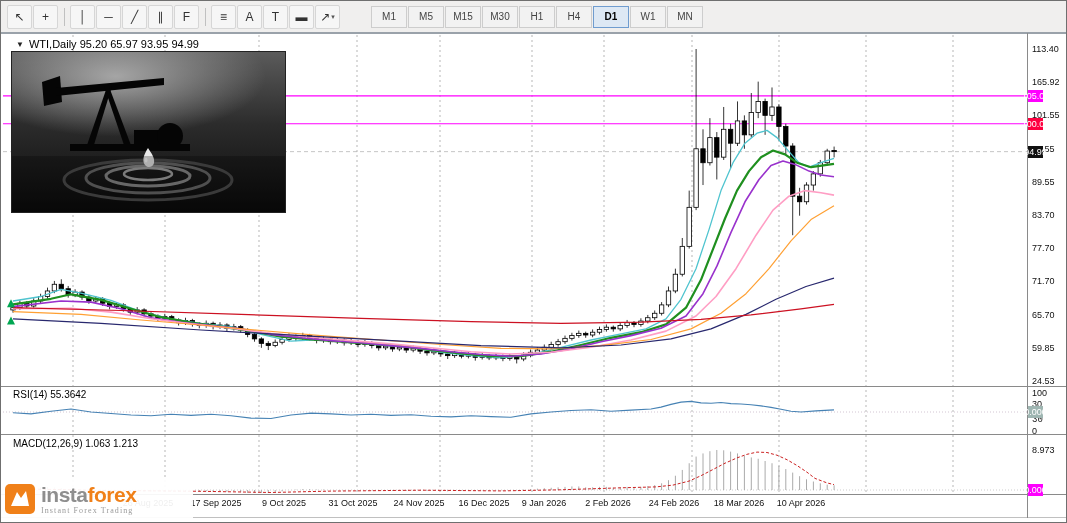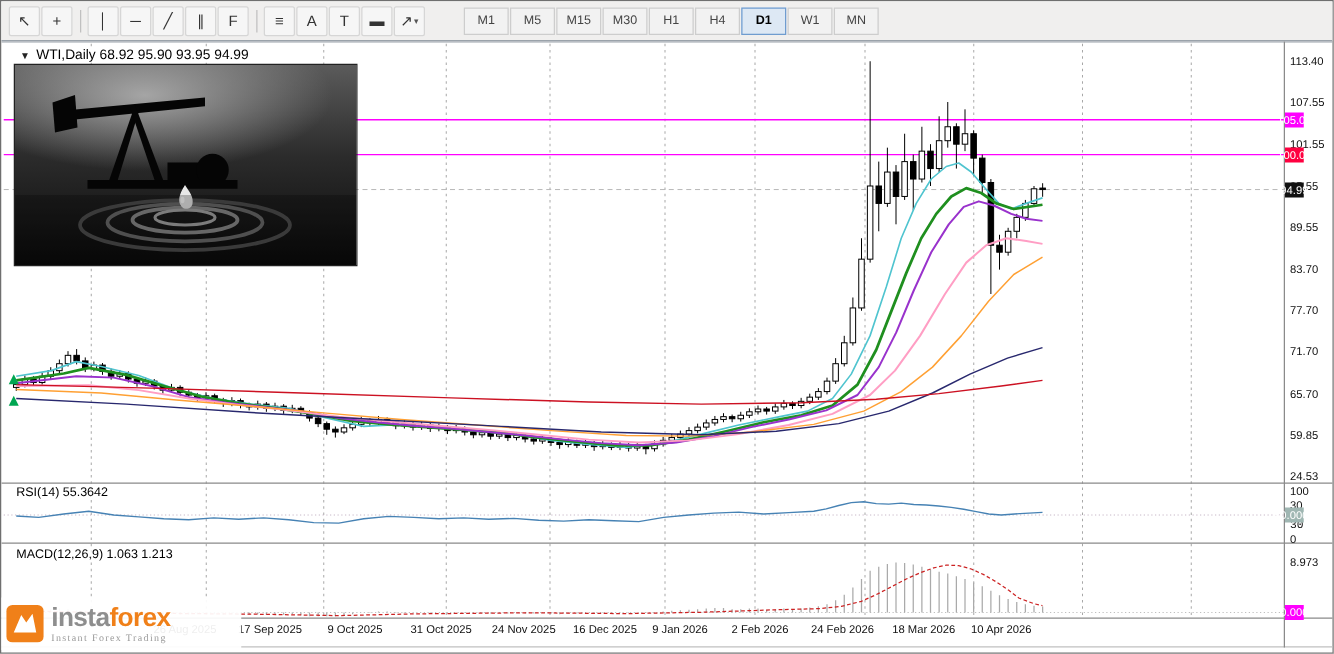--- a/index.html
+++ b/index.html
@@ -492,21 +492,21 @@
       <line x1="805.5" y1="489" x2="805.5" y2="478.296" stroke="#aaaaaa" stroke-width="1"></line>
       <line x1="812.4000000000001" y1="489" x2="812.4000000000001" y2="480.526" stroke="#aaaaaa" stroke-width="1"></line>
       <line x1="819.3000000000001" y1="489" x2="819.3000000000001" y2="482.31" stroke="#aaaaaa" stroke-width="1"></line>
       <line x1="826.2" y1="489" x2="826.2" y2="483.648" stroke="#aaaaaa" stroke-width="1"></line>
       <line x1="833.1" y1="489" x2="833.1" y2="484.2724" stroke="#aaaaaa" stroke-width="1"></line>
       <polyline points="12,487.7 100,489.4 200,490.3 270,491.5 330,490.1 420,489.2 500,489.9 560,488.8 620,486.8 655,485.9 672,484.1 688,480.1 700,474.7 712,468.5 724,462.2 736,456.9 746,453.3 756,451.1 766,451.5 776,454.2 786,458.7 796,464.5 806,471.2 814,477.4 826,481.9 833,483.6" fill="none" stroke="#cc2222" stroke-width="1" stroke-dasharray="3 2"></polyline>
     </svg>
 
   <div class="symbol-label">
     <span class="tri">▼</span>
-    <span>WTI,Daily 68.92 95.90 93.95 94.99</span>
+    <span>WTI,Daily 95.20 65.97 93.95 94.99</span>
   </div>
 
   <div class="ind-label" id="rsi-label">RSI(14) 55.3642</div>
   <div class="ind-label" id="macd-label">MACD(12,26,9) 1.063 1.213</div>
 
   <svg class="photo" viewBox="0 0 273 160">
     <defs>
       <linearGradient id="sky" x1="0" y1="0" x2="0" y2="1">
         <stop offset="0" stop-color="#5b5b5b"></stop>
           <stop offset="0.45" stop-color="#2c2c2c"></stop>
@@ -544,21 +544,21 @@
       <rect x="0" y="0" width="30" height="30" rx="5" fill="#f08019"></rect>
       <path d="M6 22 L12 8 L16 14 L21 7 L24 22 Z" fill="#ffffff"></path>
     </svg>
     <div>
       <div class="wm-brand"><span class="g">insta</span><span class="o">forex</span></div>
       <div class="wm-tag">Instant Forex Trading</div>
     </div>
   </div>
 
 <div class="ax-label" style="left: 1031px; top: 43px;">113.40</div>
-    <div class="ax-label" style="left: 1031px; top: 75.6146px;">107.55</div>
+    <div class="ax-label" style="left: 1031px; top: 75.6146px;">165.92</div>
     <div class="ax-label" style="left: 1031px; top: 109.065px;">101.55</div>
     <div class="ax-label" style="left: 1031px; top: 142.516px;">95.55</div>
     <div class="ax-label" style="left: 1031px; top: 175.967px;">89.55</div>
     <div class="ax-label" style="left: 1031px; top: 208.582px;">83.70</div>
     <div class="ax-label" style="left: 1031px; top: 242.033px;">77.70</div>
     <div class="ax-label" style="left: 1031px; top: 275.484px;">71.70</div>
     <div class="ax-label" style="left: 1031px; top: 308.935px;">65.70</div>
     <div class="ax-label" style="left: 1031px; top: 341.549px;">59.85</div>
     <div class="ax-label" style="left: 1031px; top: 375px;">24.53</div>
     <div class="axis-badge" style="top: 88.8312px; background: rgb(255, 0, 255);">105.00</div>

